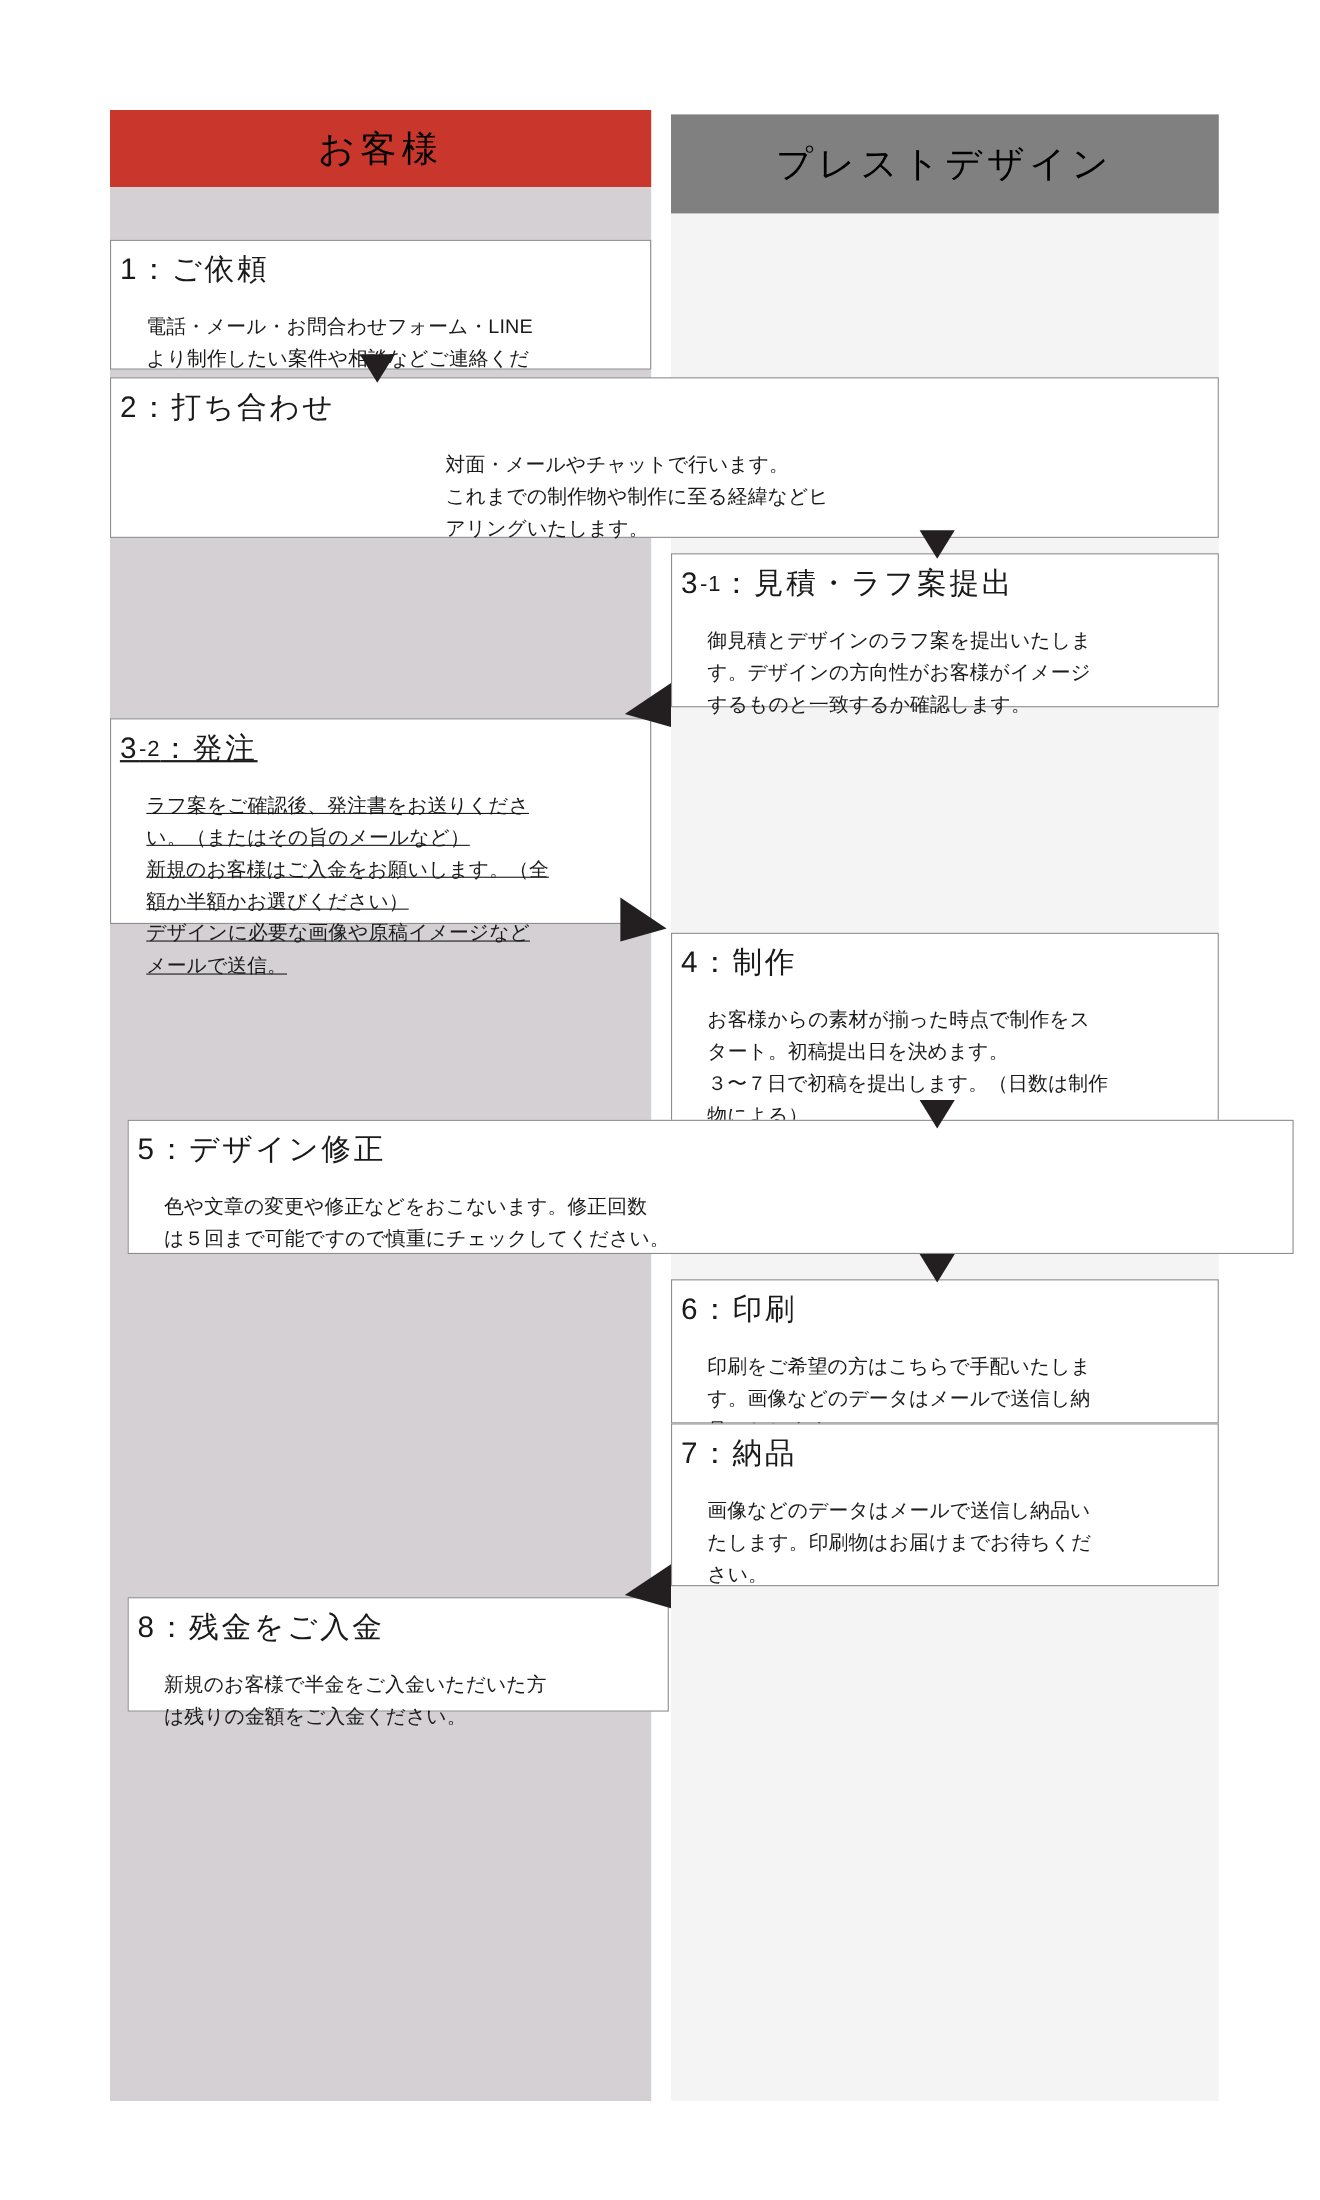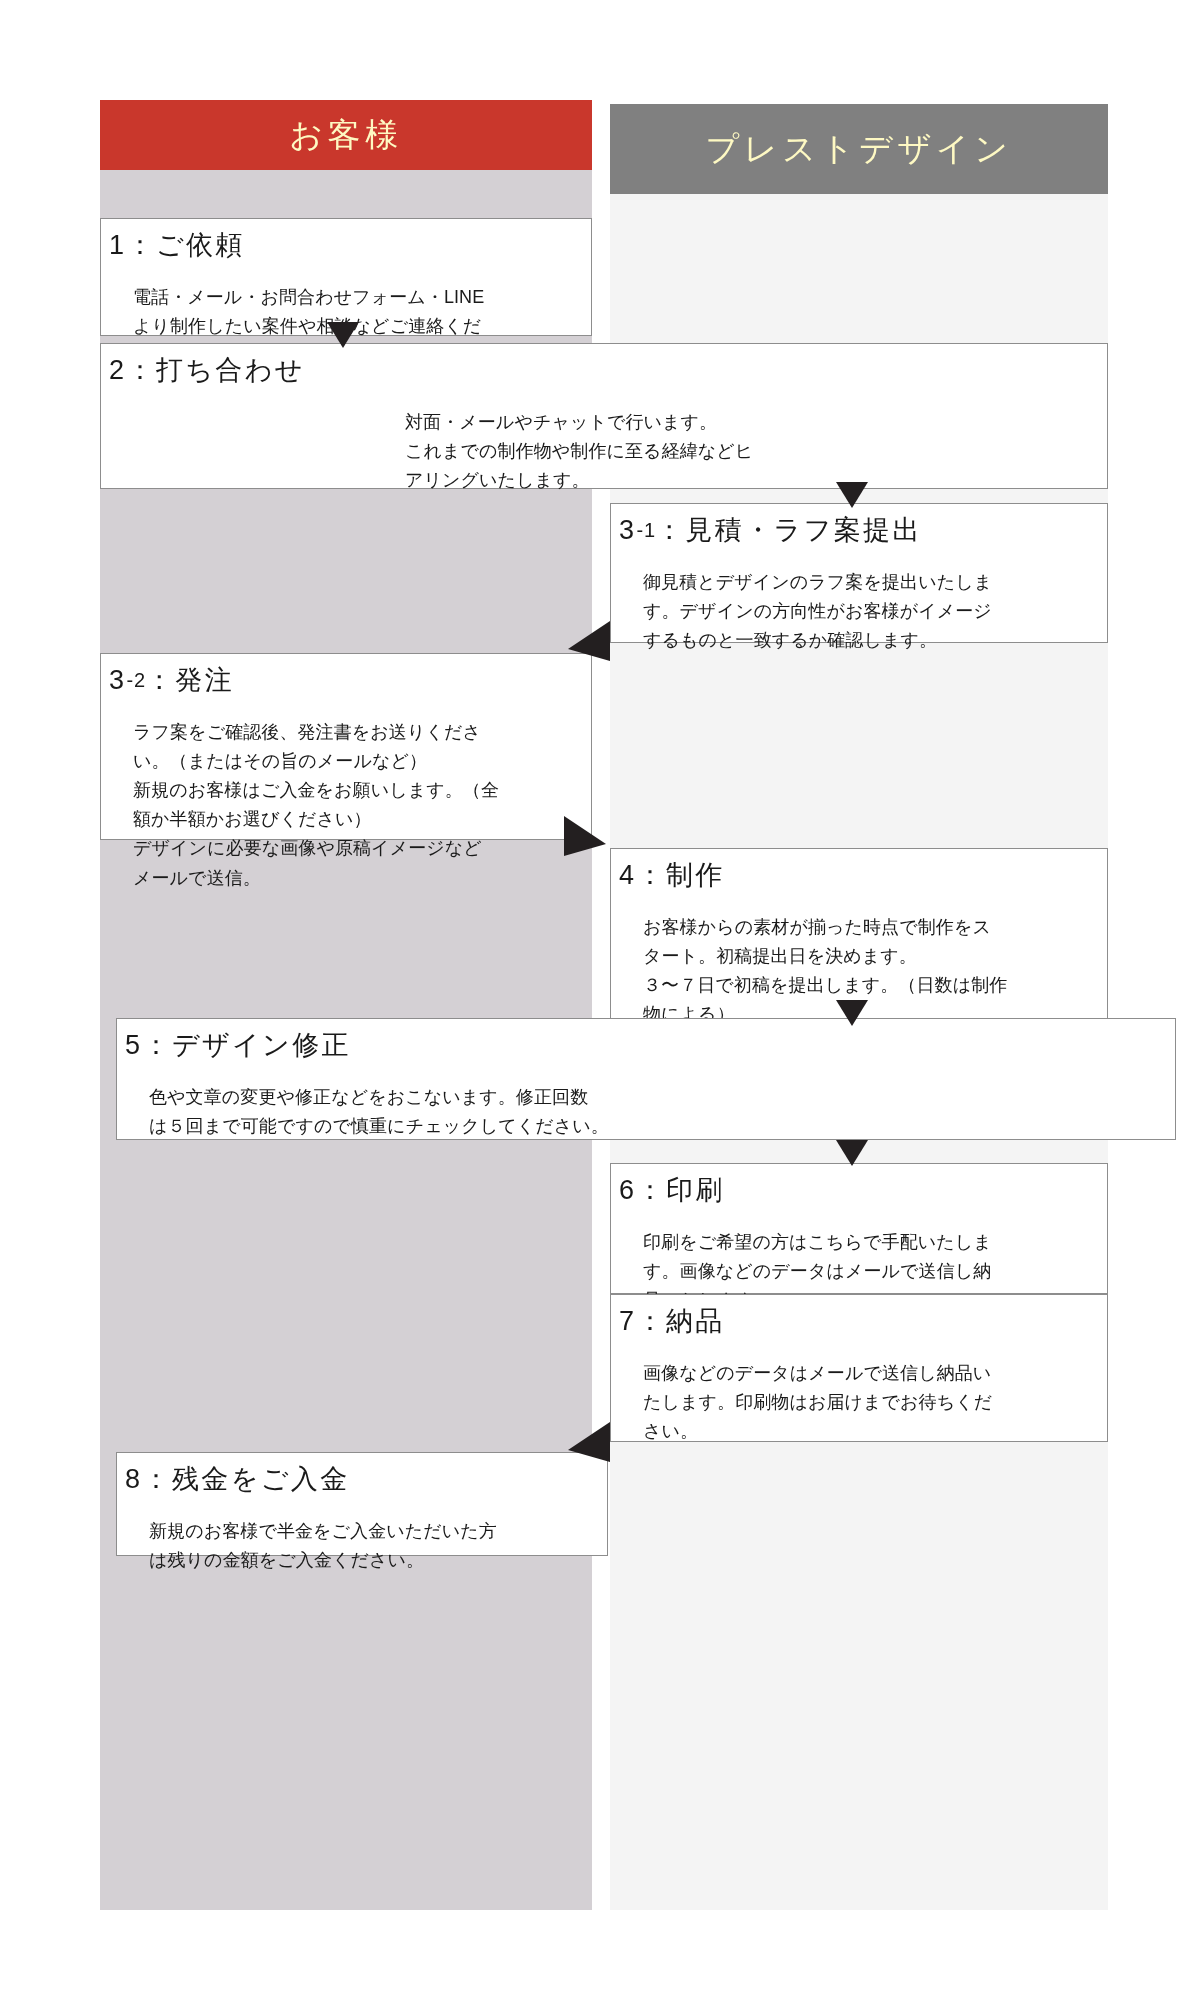--- a/index.html
+++ b/index.html
@@ -6,21 +6,21 @@
   body{
     width:1200px;height:2000px;position:relative;overflow:hidden;
     font-family:"Liberation Sans","DejaVu Sans",sans-serif;
     color:#1a1a1a;
     -webkit-font-smoothing:antialiased;
   }
   #stage{position:absolute;left:0;top:0;width:1200px;height:2000px;}
   .lane-head{
     position:absolute;
     display:flex;align-items:center;justify-content:center;
-    color:#fef9c3;
+    color:#000000;
     font-size:33px;
     letter-spacing:.14em;
     font-weight:400;
   }
   .lane-body{position:absolute;}
 
   #lane-left-head{left:100px;top:100px;width:492px;height:70px;background:#C9372C;}
   #lane-left-body{left:100px;top:170px;width:492px;height:1740px;background:#D4D0D4;}
   #lane-right-head{left:610px;top:104px;width:498px;height:90px;background:#808080;}
   #lane-right-body{left:610px;top:170px;width:498px;height:1740px;background:#F4F4F4;}
@@ -52,21 +52,21 @@
     padding:0 14px 10px 16px;
     white-space:pre-line;
     font-weight:400;
   }
   .box-body.center{}
 
   
   #box-1{left:100px;top:218px;width:492px;height:118px;}
   #box-2{left:100px;top:343px;width:1008px;height:146px;}
   #box-3-1{left:610px;top:503px;width:498px;height:140px;}
-  #box-3-2{left:100px;top:653px;width:492px;height:187px;}
+  #box-3-2{left:100px;top:653px;width:492px;height:187px;text-decoration:underline;}
   #box-4{left:610px;top:848px;width:498px;height:180px;}
   #box-5{left:116px;top:1018px;width:1060px;height:122px;}
   #box-6{left:610px;top:1163px;width:498px;height:131px;}
   #box-7{left:610px;top:1294px;width:498px;height:148px;}
   #box-8{left:116px;top:1452px;width:492px;height:104px;}
 
   
   .arrow{position:absolute;width:0;height:0;}
   .arrow-down{
     border-left:16px solid transparent;

